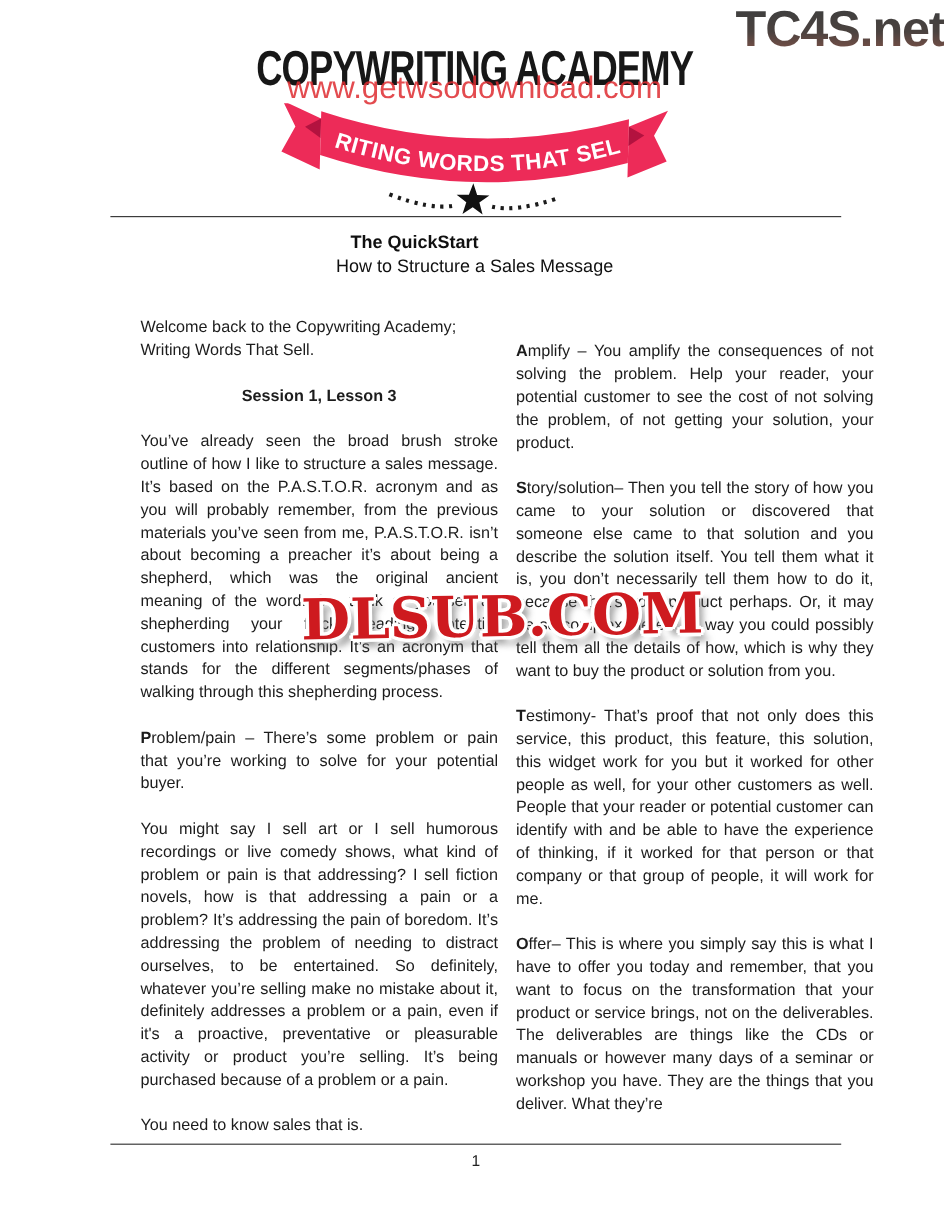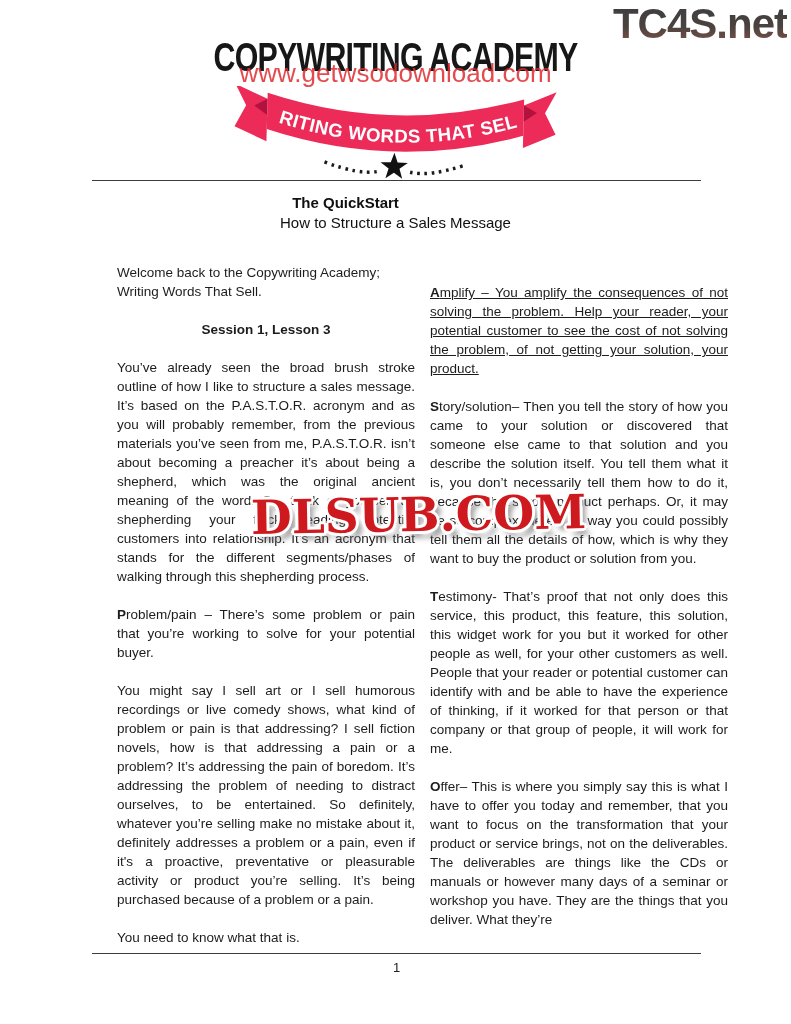--- a/index.html
+++ b/index.html
@@ -49,21 +49,21 @@
     display:flex;gap:15px;margin-left:25px;
   }
   .col{
     width:298px;font-size:13.5px;line-height:19px;color:#1c1c1c;
     text-align:justify;
   }
   .col p{margin:0 0 19px 0;}
   .col p.para-bold{font-weight:bold;text-align:center;}
   .col p:first-child{text-align:left;}
   .col-right{padding-top:20px;}
-  .col-right p:first-child{text-align:justify;text-decoration:underline;}
+  .col-right p:first-child{text-align:justify;}
 
   
   .page-num{
     position:absolute;top:960px;left:0;width:609px;margin-left:92px;
     text-align:center;font-size:13px;color:#222;
   }
 
   
   .dlsub{
     position:absolute;left:251px;top:487px;
@@ -125,21 +125,21 @@
   <div class="doc-title">The QuickStart</div>
   <div class="doc-subtitle">How to Structure a Sales Message</div>
 
   <div class="columns">
     <div class="col col-left">
         <p>Welcome back to the Copywriting Academy; Writing Words That Sell.</p>
         <p class="para-bold">Session 1, Lesson 3</p>
         <p>You’ve already seen the broad brush stroke outline of how I like to structure a sales message. It’s based on the P.A.S.T.O.R. acronym and as you will probably remember, from the previous materials you’ve seen from me, P.A.S.T.O.R. isn’t about becoming a preacher it’s about being a shepherd, which was the original ancient meaning of the word. So, think of yourself as shepherding your flock, leading potential customers into relationship. It’s an acronym that stands for the different segments/phases of walking through this shepherding process.</p>
         <p><b>P</b>roblem/pain – There’s some problem or pain that you’re working to solve for your potential buyer.</p>
         <p>You might say I sell art or I sell humorous recordings or live comedy shows, what kind of problem or pain is that addressing? I sell fiction novels, how is that addressing a pain or a problem? It’s addressing the pain of boredom. It’s addressing the problem of needing to distract ourselves, to be entertained. So definitely, whatever you’re selling make no mistake about it, definitely addresses a problem or a pain, even if it's a proactive, preventative or pleasurable activity or product you’re selling. It’s being purchased because of a problem or a pain.</p>
-        <p>You need to know what that is.</p>
+        <p>You need to know sales that is.</p>
       </div>
     <div class="col col-right">
         <p><b>A</b>mplify – You amplify the consequences of not solving the problem. Help your reader, your potential customer to see the cost of not solving the problem, of not getting your solution, your product.</p>
         <p><b>S</b>tory/solution– Then you tell the story of how you came to your solution or discovered that someone else came to that solution and you describe the solution itself. You tell them what it is, you don’t necessarily tell them how to do it, because that’s your product perhaps. Or, it may be so complex there’s no way you could possibly tell them all the details of how, which is why they want to buy the product or solution from you.</p>
         <p><b>T</b>estimony- That’s proof that not only does this service, this product, this feature, this solution, this widget work for you but it worked for other people as well, for your other customers as well. People that your reader or potential customer can identify with and be able to have the experience of thinking, if it worked for that person or that company or that group of people, it will work for me.</p>
         <p><b>O</b>ffer– This is where you simply say this is what I have to offer you today and remember, that you want to focus on the transformation that your product or service brings, not on the deliverables. The deliverables are things like the CDs or manuals or however many days of a seminar or workshop you have. They are the things that you deliver. What they’re</p>
       </div>
   </div>
 
   <div class="rule rule-bottom"></div>

